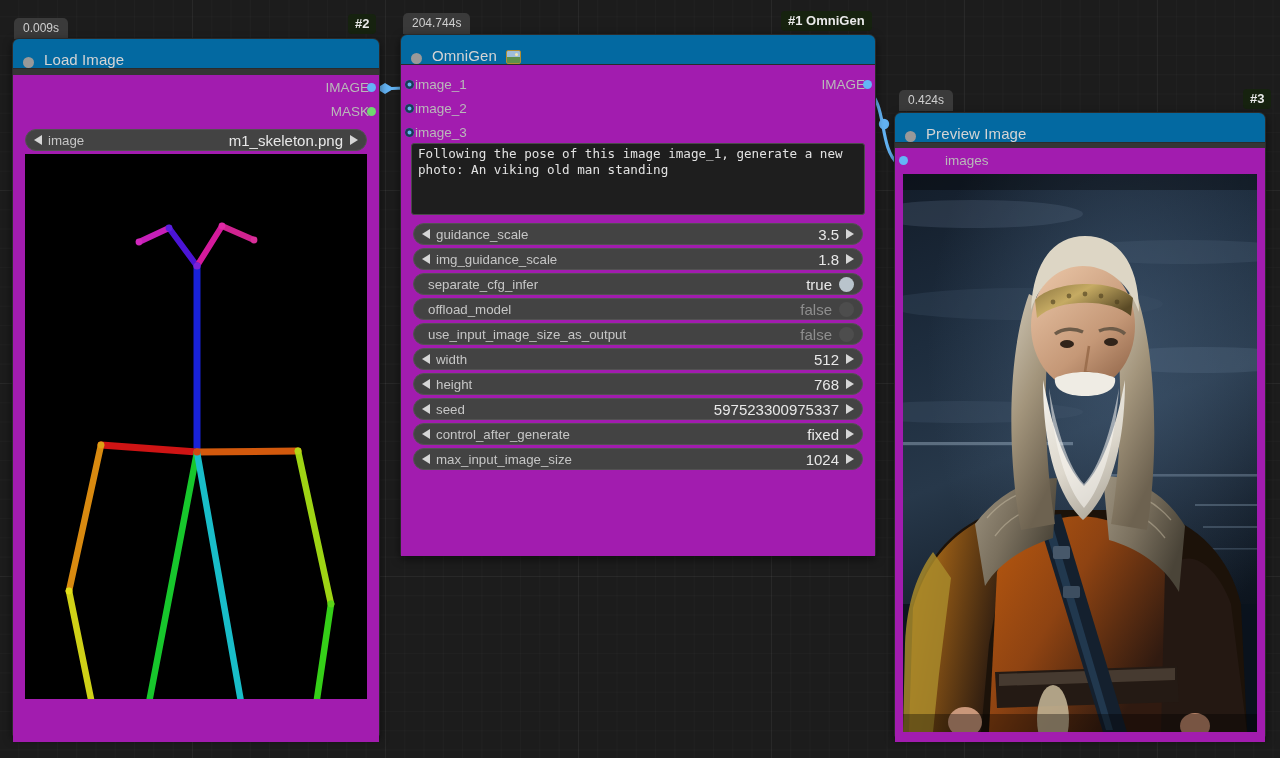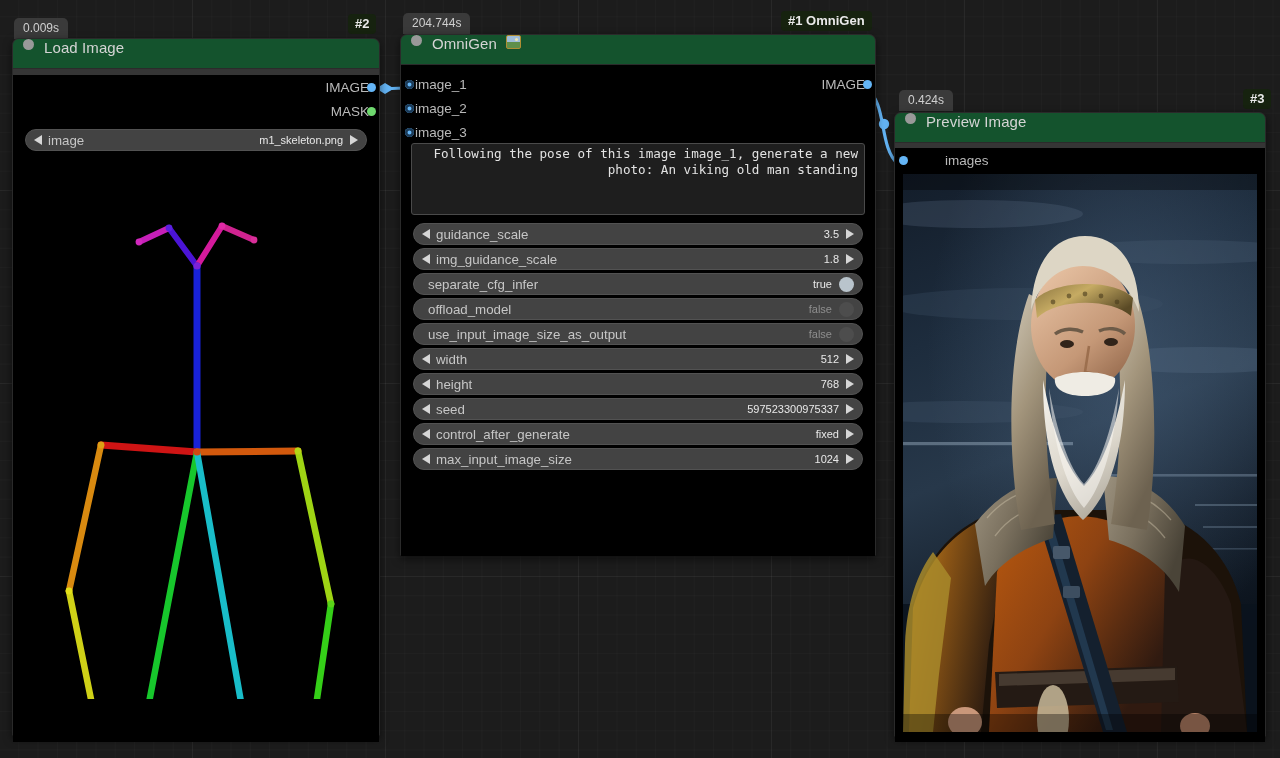--- a/index.html
+++ b/index.html
@@ -27,23 +27,23 @@
     position: absolute;
     background: #353535;
     border-radius: 7px 7px 3px 3px;
     box-shadow: 0 3px 9px rgba(0,0,0,0.55);
     border: 1px solid #2a2a2a;
     border-bottom: 2px solid #8e8e8e;
   }
   .node-title {
     height: 30px;
     display: flex;
-    align-items: flex-start;
+    align-items: flex-end;
     padding: 0 10px;
-    background: #14532d;
+    background: #0369a1;
     border-radius: 6px 6px 0 0;
     border-bottom: 1px solid #2b2b2b;
   }
   .node-dot {
     width: 11px; height: 11px;
     border-radius: 50%;
     background: #999;
     margin-right: 10px;
     flex: 0 0 auto;
   }
@@ -62,21 +62,21 @@
     position: relative;
     overflow: hidden;
     flex: 0 0 auto;
   }
   .title-img-icon::after {
     content: "";
     position: absolute; right: 2px; top: 1.5px;
     width: 3px; height: 3px; border-radius: 50%;
     background: #f2e6b0;
   }
-  .node-body { background: #000000; position: relative; text-align: right; }
+  .node-body { background: #a21caf; position: relative; }
 
   
   .badge {
     position: absolute;
     background: #16220f;
     color: #eaeaea;
     font-size: 13px;
     font-weight: bold;
     padding: 3px 7px 4px;
     border-radius: 4px;
@@ -133,21 +133,21 @@
     position: relative;
   }
   .w-name {
     color: #c6c6c6;
     font-size: 13.3px;
     white-space: nowrap;
   }
   .w-val {
     margin-left: auto;
     color: #e8e8e8;
-    font-size: 11px;
+    font-size: 15px;
     white-space: nowrap;
   }
   .arrow-l, .arrow-r {
     width: 0; height: 0;
     border-top: 5.5px solid transparent;
     border-bottom: 5.5px solid transparent;
     flex: 0 0 auto;
   }
   .arrow-l { border-right: 8px solid #d6d6d6; margin-right: 6px; }
   .arrow-r { border-left: 8px solid #d6d6d6; margin-left: 7px; }

